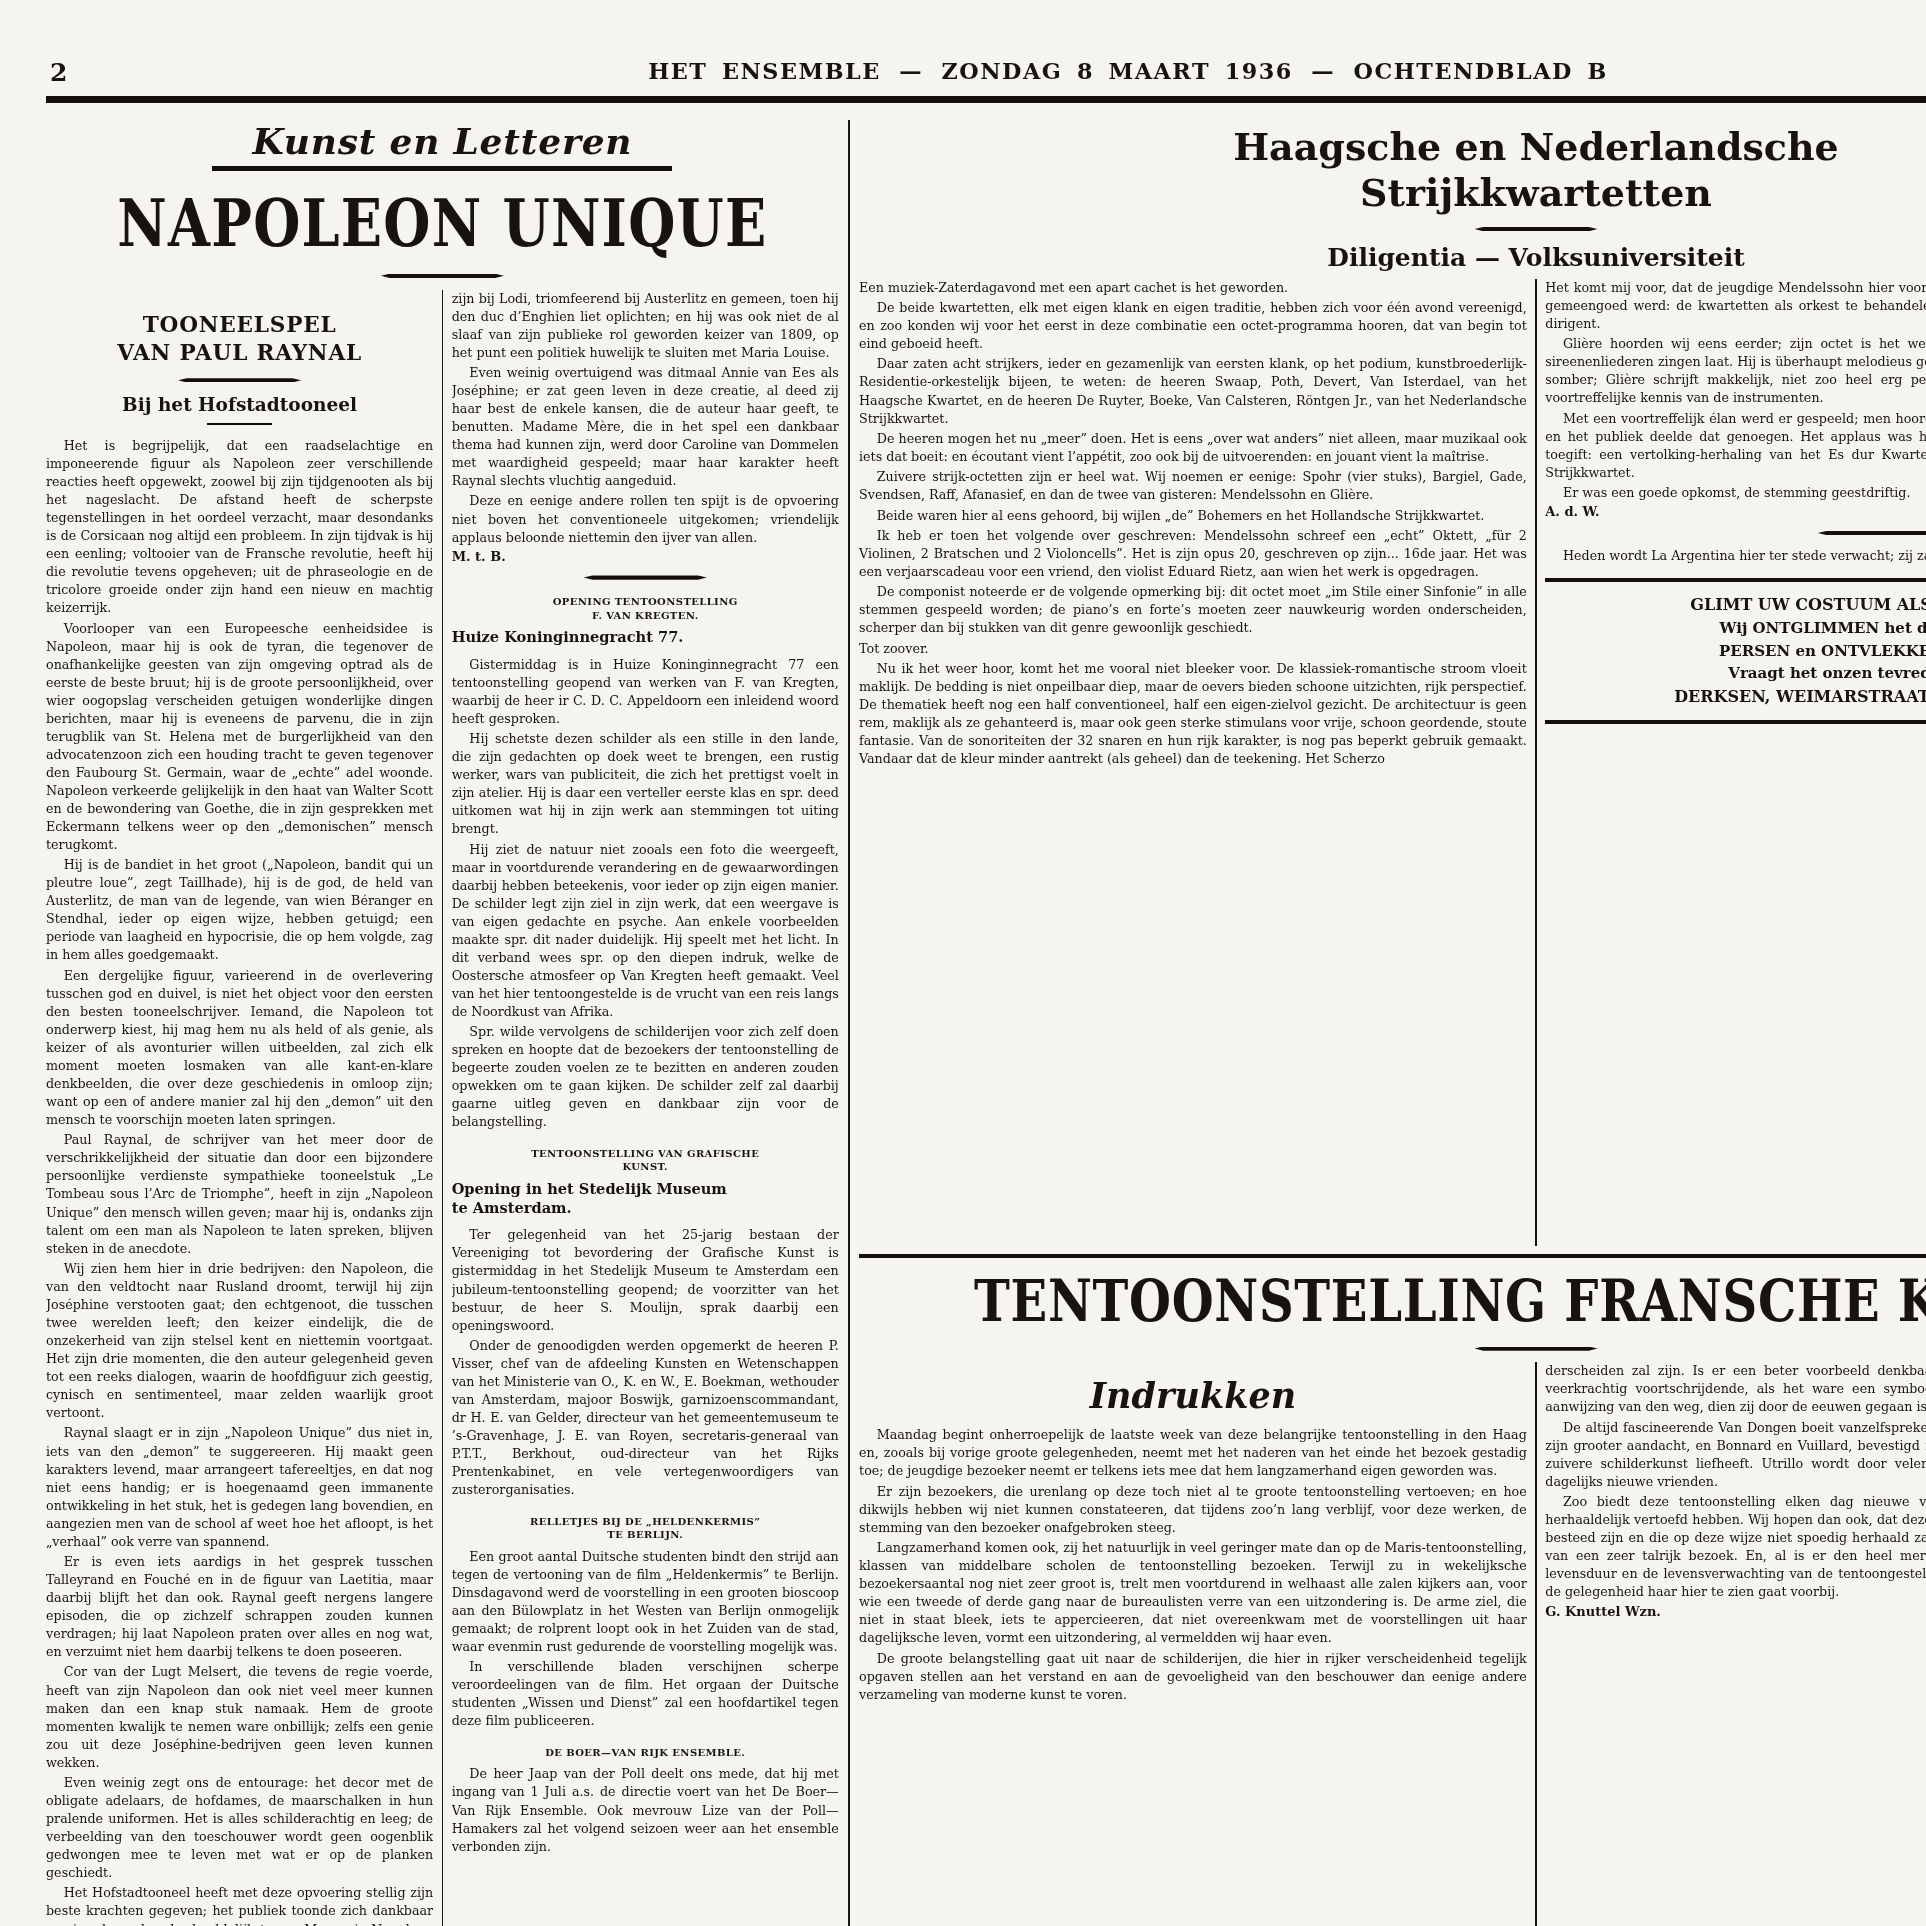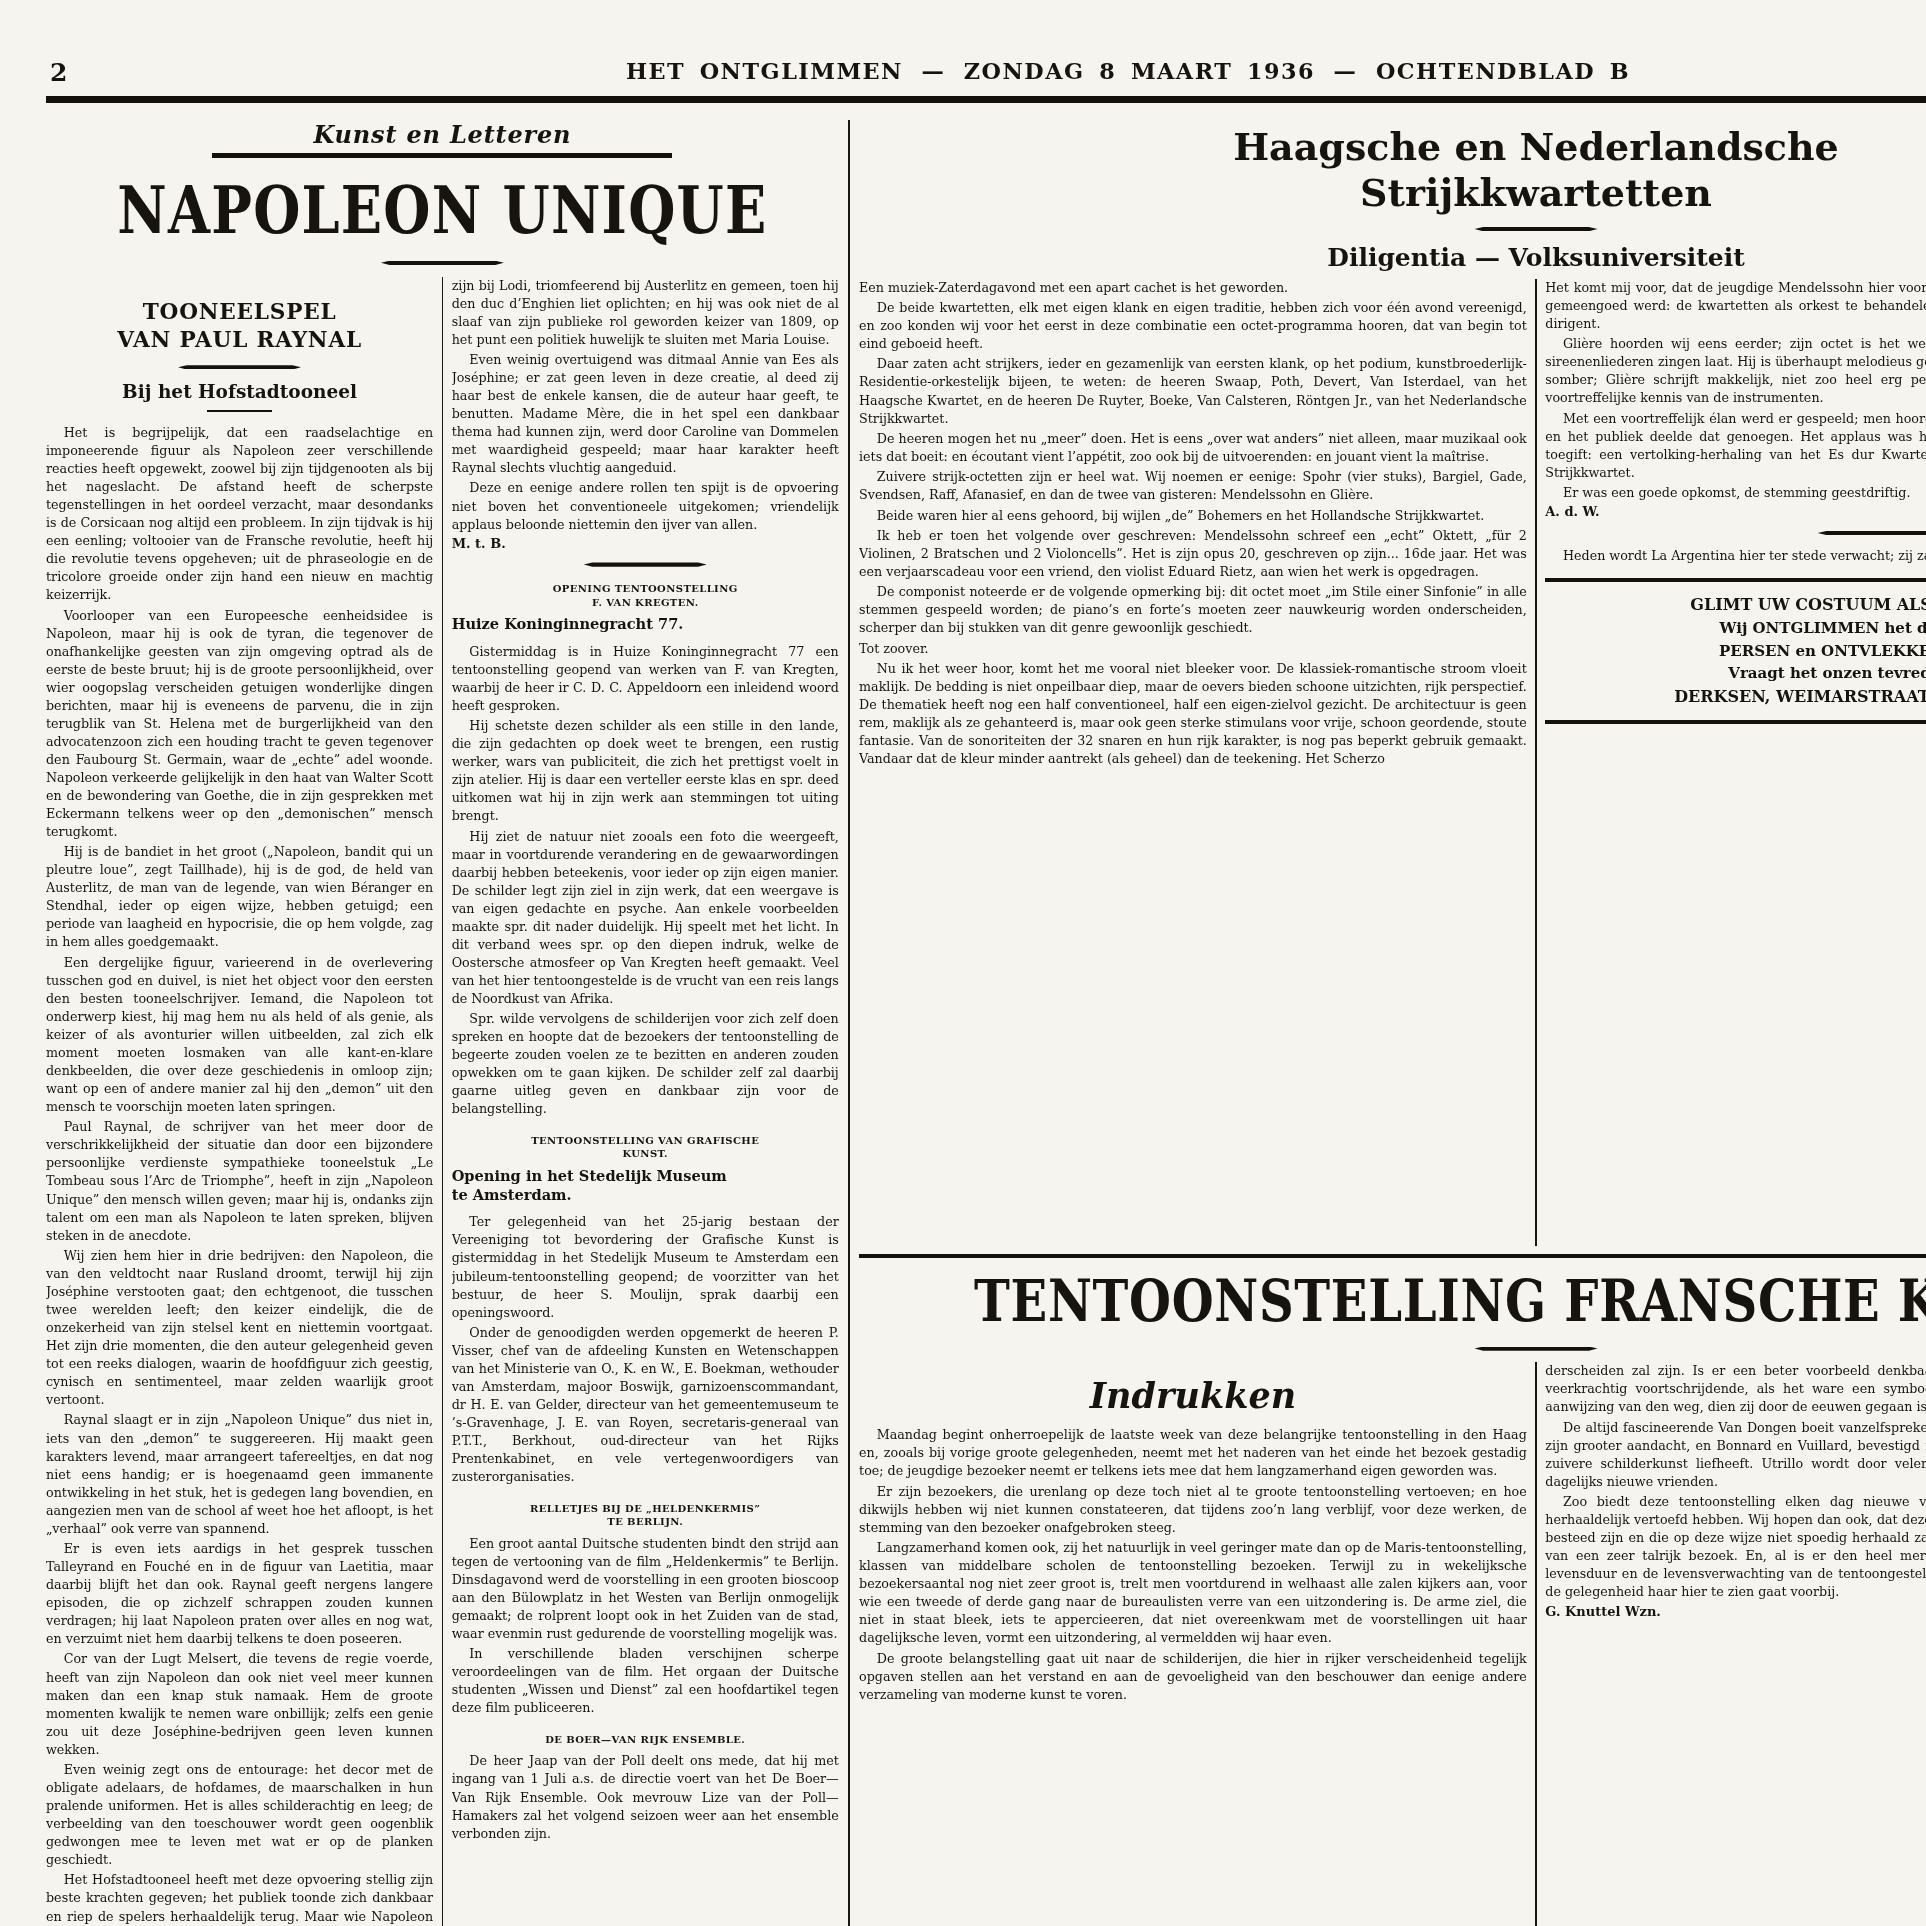--- a/index.html
+++ b/index.html
@@ -20,21 +20,21 @@
   .sec-left{flex:0 0 655px;}
   .sec-mid{flex:0 0 632px;}
   .col-f{flex:1 1 auto;overflow:hidden;}
   .twocol{display:flex;align-items:stretch;overflow:hidden;}
   .twocol .c{flex:1 1 0;overflow:hidden;min-width:0;}
   .twocol .crule{width:1.5px;background:#1a1712;margin:0 8.5px;flex:0 0 auto;}
   .sec-left .twocol{height:2215px;}
   .h-music{height:967px;}
   .h-indr{height:1017px;}
   
-  .kicker{font-style:italic;font-weight:700;font-size:24px;text-align:center;letter-spacing:0.8px;}
+  .kicker{font-style:italic;font-weight:700;font-size:36px;text-align:center;letter-spacing:0.8px;}
   .kicker-bar{width:58%;height:5px;background:#14110d;margin:3.9px auto 13px auto;}
   .headline-xl{text-align:left;margin:10px 0 2.3px 0;}
   .headline-xl span{display:inline-block;font-size:66px;font-weight:700;letter-spacing:1.5px;transform:scaleX(.82);white-space:nowrap;}
   .headline-lg{text-align:center;font-weight:700;font-size:38px;line-height:1.2;margin-top:3.9px;}
   .deck-mid{text-align:center;font-weight:700;font-size:25px;margin:10.8px 0 7px 0;}
   .banner{border-top:0;text-align:center;margin:2.3px 0 3.9px 0;}
   .banner span{display:inline-block;font-size:58px;font-weight:700;letter-spacing:0.8px;transform:scaleX(.83);white-space:nowrap;}
   .head-caps{font-weight:700;font-size:10px;line-height:1.35;text-align:center;letter-spacing:0.4px;margin:15.4px 0 6.2px 0;}
   .head-sub{font-weight:700;font-size:14.6px;line-height:1.3;text-align:left;margin:1.5px 0 8.5px 0;}
   .head-block{font-weight:700;font-size:21.6px;line-height:1.3;text-align:center;letter-spacing:0.8px;margin:21px 0 3.1px 0;}
@@ -64,21 +64,21 @@
   .glimt div{line-height:1.5;}
   .g0,.g4{font-weight:700;font-size:16px;}
   .g1,.g2,.g3{font-size:15px;font-weight:600;}
 </style>
 </head>
 <body>
 
 <div class="pagehead">
   <div class="pagenum">2</div>
   <div class="masthead">
-    <span>HET ONTGLIMMEN</span><span class="dash">—</span><span>ZONDAG 8 MAART 1936</span><span class="dash">—</span><span>OCHTENDBLAD B</span>
+    <span>HET ENSEMBLE</span><span class="dash">—</span><span>ZONDAG 8 MAART 1936</span><span class="dash">—</span><span>OCHTENDBLAD B</span>
   </div>
   <div class="header-rule"></div>
 </div>
 
 <div class="content">
 
   <div class="sec-left">
     <div class="kicker">Kunst en Letteren</div>
     <div class="kicker-bar"></div>
     <div class="headline-xl"><span>NAPOLEON UNIQUE</span></div>

